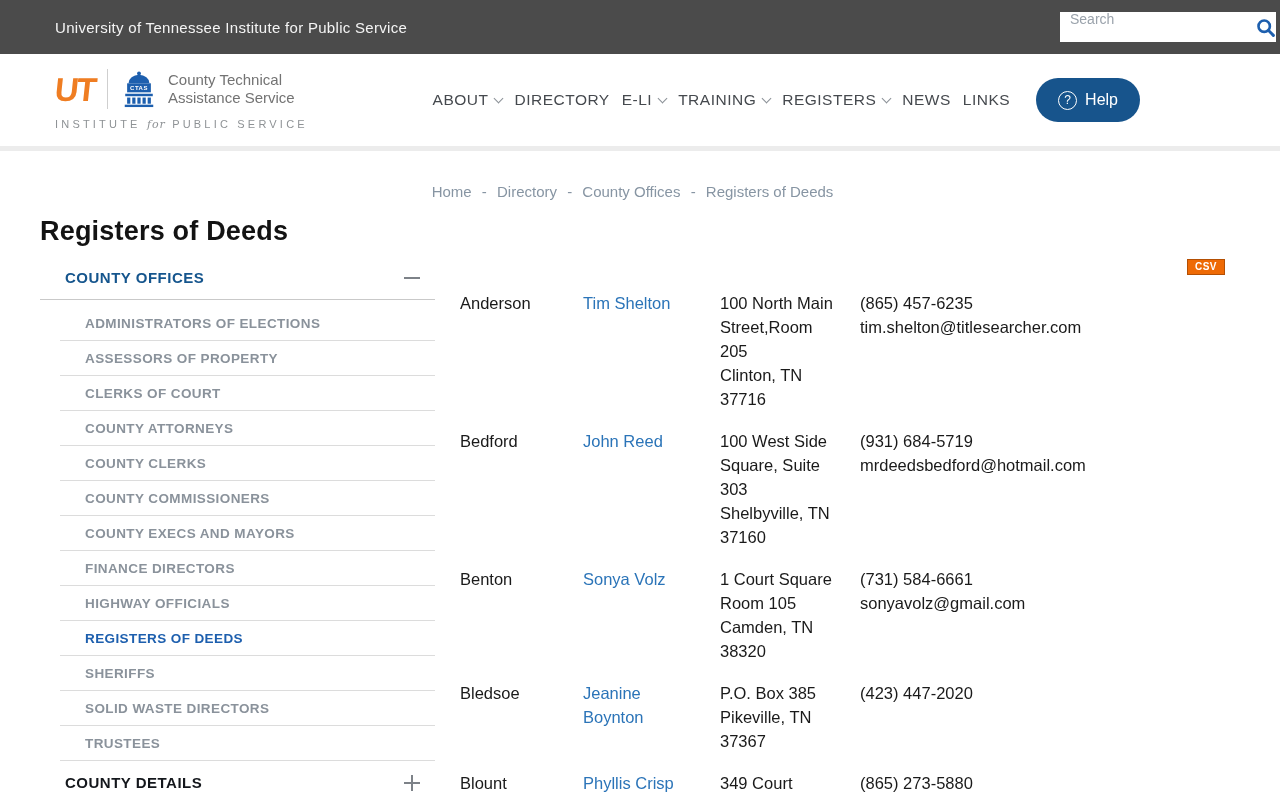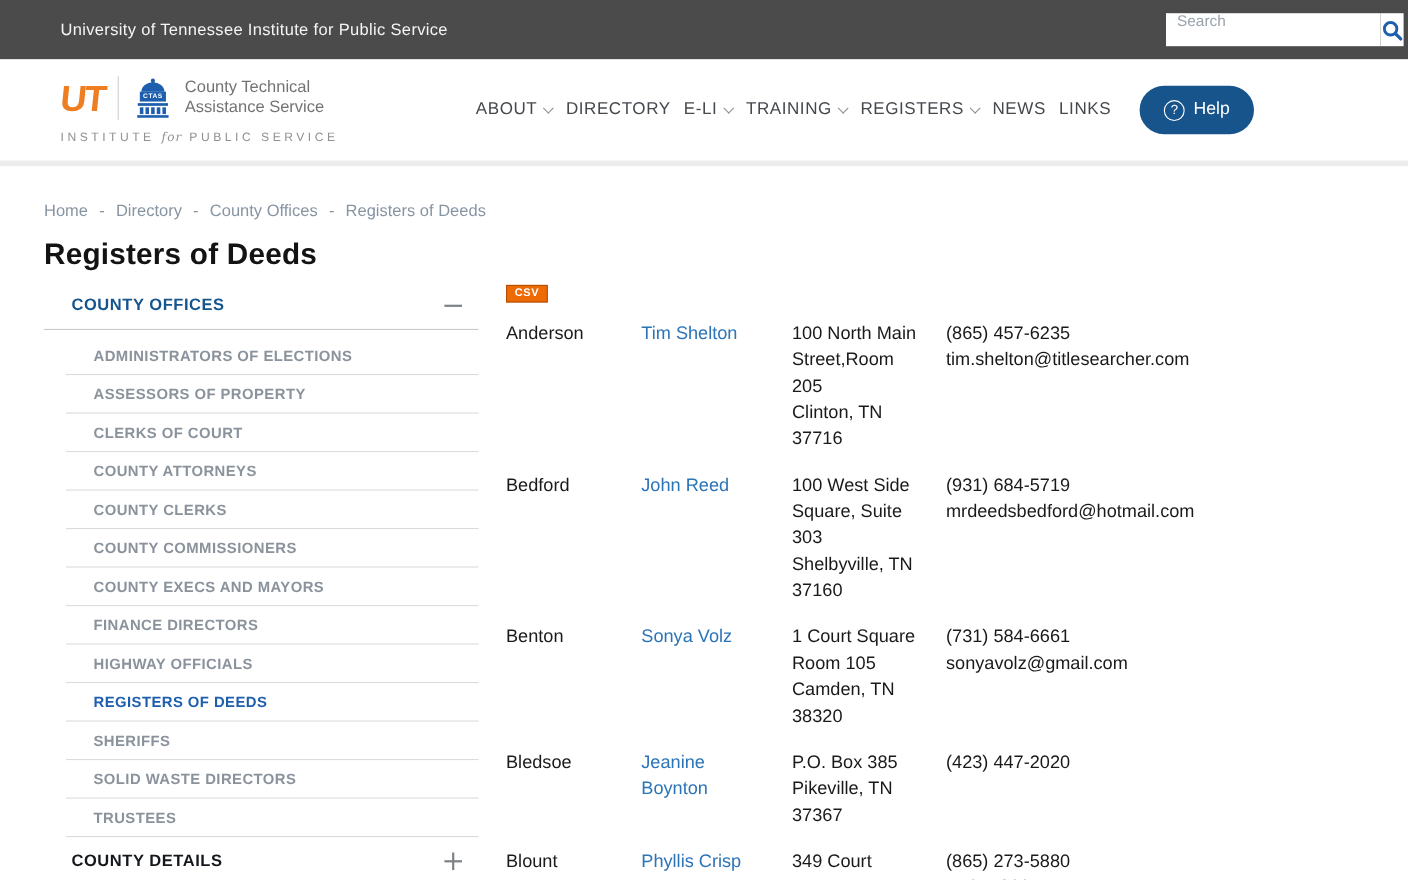--- a/index.html
+++ b/index.html
@@ -42,21 +42,21 @@
     border-bottom:1.6px solid #8b9197; transform:rotate(45deg);
     margin-left:7px; margin-top:-4px; }
   .help-btn { margin-left:14px; background:#17548c; color:#fff; border:none;
     border-radius:24px; height:44px; padding:0 22px; display:flex; align-items:center;
     gap:8px; font-size:16px; cursor:pointer; font-family:"Liberation Sans", sans-serif; }
   .help-q { width:19px; height:19px; border:1.4px solid #fff; border-radius:50%;
     display:flex; align-items:center; justify-content:center; font-size:12px; }
 
   
   .main { padding:0 55px 0 40px; }
-  .breadcrumb { margin-top:32px; text-align:left; color:#8795a3; font-size:15px; }
+  .breadcrumb { margin-top:32px; text-align:center; color:#8795a3; font-size:15px; }
   .breadcrumb a { color:#8795a3; text-decoration:none; cursor:pointer; }
   .crumb-sep { margin:0 6px; }
   h1.page-title { margin-top:16px; font-size:27px; font-weight:600; color:#131313;
     letter-spacing:.2px; }
 
   .columns { display:flex; margin-top:6px; }
 
   
   .sidebar { width:395px; flex:none; margin-right:25px; }
   .side-head { display:flex; align-items:center; justify-content:space-between;
@@ -69,21 +69,21 @@
     height:2px; background:#7d8288; }
   .icon-plus::after { content:""; position:absolute; left:7px; top:0; width:2px;
     height:16px; background:#7d8288; }
   .side-list { list-style:none; padding-top:6px; }
   .side-item { margin-left:20px; padding:10px 0 9px 25px; border-bottom:1px solid #dcdcdc;
     color:#8a929b; font-size:13.5px; font-weight:bold; letter-spacing:.4px; cursor:pointer; }
   .side-item.active { color:#1d5fae; }
 
   
   .content { flex:1; display:flex; flex-direction:column; }
-  .csv-row { display:flex; justify-content:flex-start; margin-top:6px; }
+  .csv-row { display:flex; justify-content:flex-end; margin-top:6px; }
   .csv-btn { background:#ee6a05; border:1px solid #b44f03; color:#fff; font-size:10px;
     font-weight:bold; padding:1px 7px 2px; cursor:pointer; letter-spacing:.5px;
     font-family:"Liberation Sans", sans-serif; }
   .dtable { margin-top:16px; }
   .trow { display:grid; grid-template-columns:123px 137px 140px 1fr; margin-bottom:18px;
     font-size:16.5px; line-height:24px; color:#1a1a1a; }
   .cell-name { padding-right:25px; }
   .cell-name a { color:#2b74b8; text-decoration:none; cursor:pointer; }
   .cell-addr { padding-right:22px; }
 </style>

